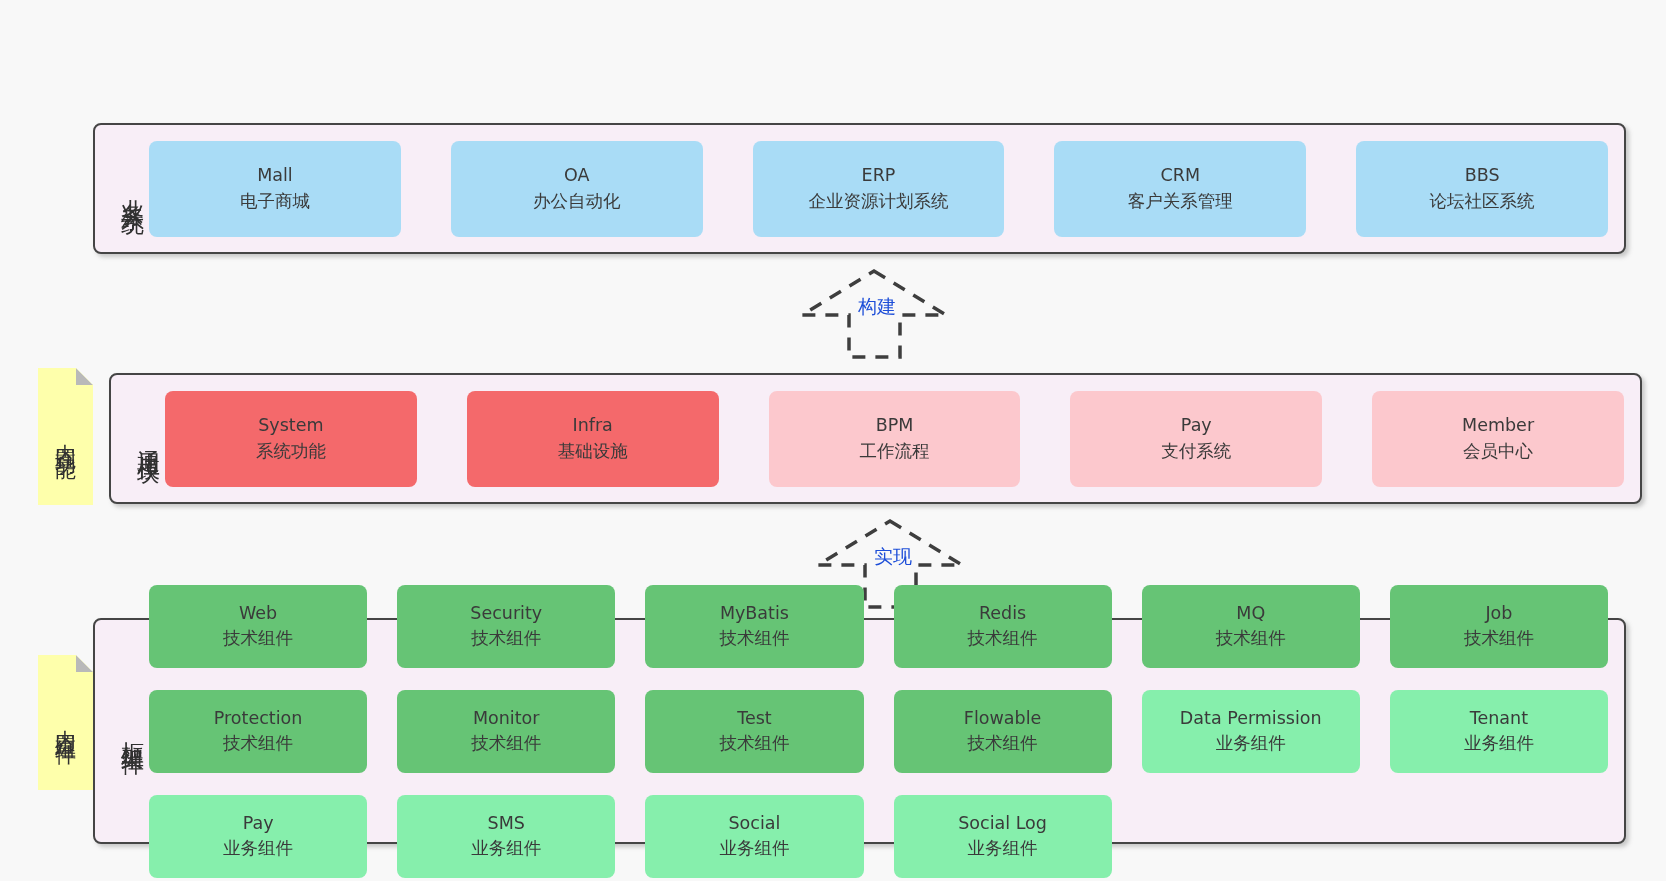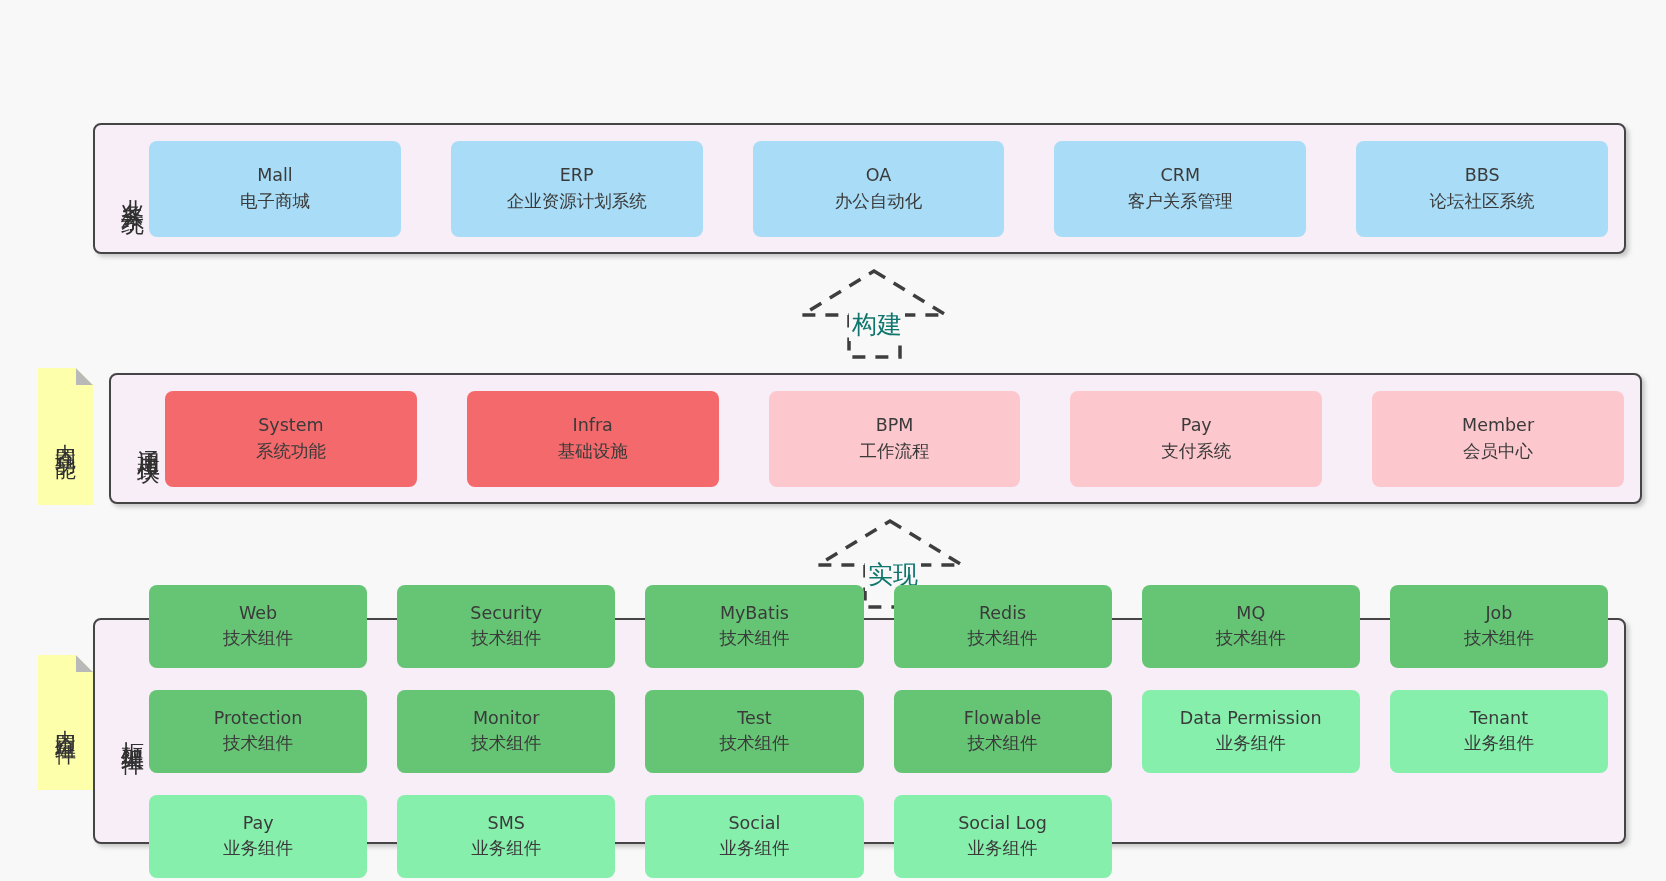--- a/index.html
+++ b/index.html
@@ -115,46 +115,46 @@
     position: absolute;
     width: 150px;
     height: 95px;
   }
   .arrow svg { display: block; }
   .arrow-1 { left: 802px; top: 266px; }
   .arrow-2 { left: 818px; top: 516px; }
   .arrow-label {
     position: absolute;
     left: 50%;
-    top: 42px;
+    top: 28px;
     transform: translateX(-50%);
     background: #f8f8f8;
     padding: 0 3px;
-    font-size: 25px;
+    font-size: 19px;
     white-space: nowrap;
-    color: #0f766e;
+    color: #1d4ed8;
   }
 </style>
 </head>
 <body>
 
 <div class="layer layer-1">
   <div class="layer-label">业务系统</div>
   <div class="boxes-row">
     <div class="box blue">
       <div>Mall</div>
       <div>电子商城</div>
     </div>
     <div class="box blue">
+      <div>OA</div>
+      <div>办公自动化</div>
+    </div>
+    <div class="box blue">
       <div>ERP</div>
       <div>企业资源计划系统</div>
-    </div>
-    <div class="box blue">
-      <div>OA</div>
-      <div>办公自动化</div>
     </div>
     <div class="box blue">
       <div>CRM</div>
       <div>客户关系管理</div>
     </div>
     <div class="box blue">
       <div>BBS</div>
       <div>论坛社区系统</div>
     </div>
   </div>

